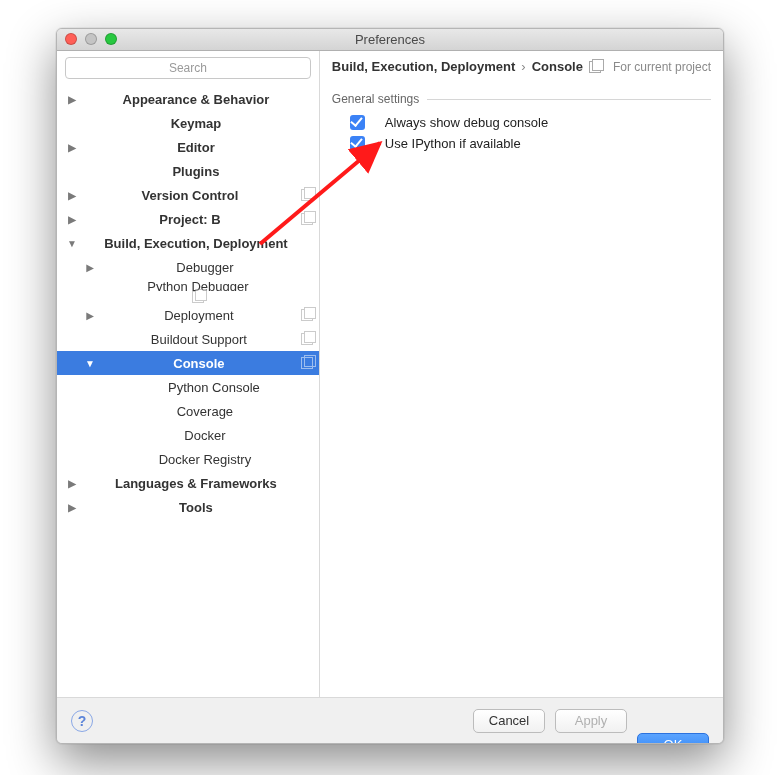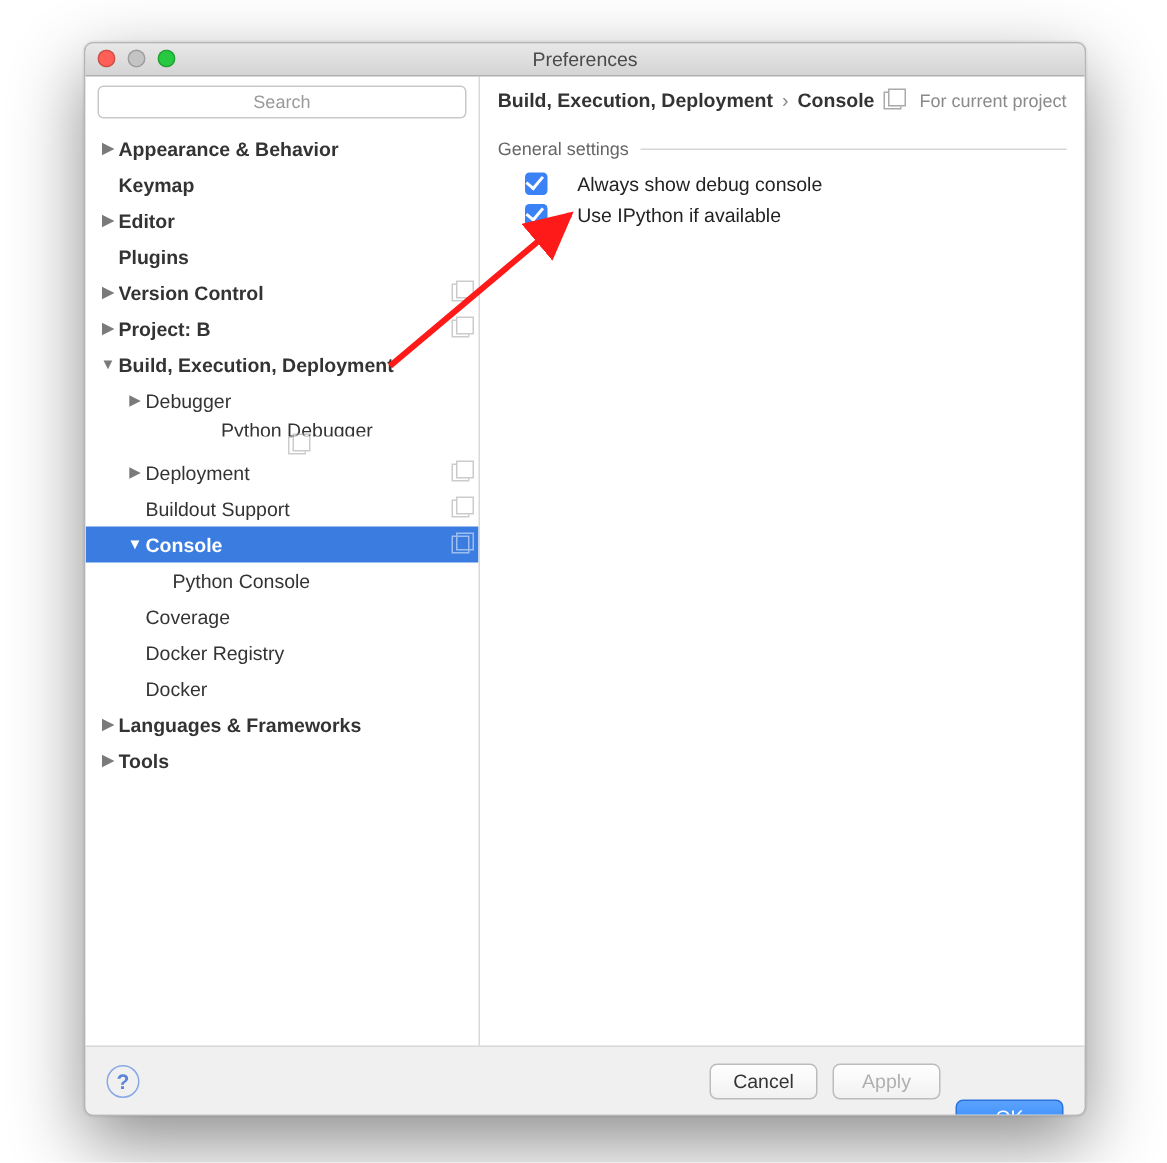--- a/index.html
+++ b/index.html
@@ -77,21 +77,21 @@
   }
   .node.bold { font-weight: 600; }
   .node .arrow {
     width: 14px; text-align:center; color:#7a7a7a; font-size:10px;
   }
   .node.selected {
     background: #3b7ce0;
     color: #fff;
   }
   .node.selected .arrow { color: #fff; }
-  .node .label { flex:1; overflow:hidden; text-overflow:ellipsis; }
+  .node .label { flex:1; overflow:hidden; text-overflow:ellipsis;text-align:center; }
   .node .copy-icon {
     width:12px; height:12px; opacity:0.5;
     border:1px solid #999; position:relative;
   }
   .node .copy-icon::after{
     content:""; position:absolute; left:2px; top:-3px; width:10px; height:10px;
     border:1px solid #999; background:#fff;
   }
   .node.selected .copy-icon, .node.selected .copy-icon::after{ border-color:#fff; background:transparent;}
   .main {
@@ -240,25 +240,25 @@
           <div class="node" style="padding-left: 44px;">
             <span class="arrow"></span>
             <span class="label">Python Console</span>
           </div>
           <div class="node" style="padding-left: 26px;">
             <span class="arrow"></span>
             <span class="label">Coverage</span>
           </div>
           <div class="node" style="padding-left: 26px;">
             <span class="arrow"></span>
+            <span class="label">Docker</span>
+          </div>
+          <div class="node" style="padding-left: 26px;">
+            <span class="arrow"></span>
             <span class="label">Docker Registry</span>
-          </div>
-          <div class="node" style="padding-left: 26px;">
-            <span class="arrow"></span>
-            <span class="label">Docker</span>
           </div>
           <div class="node bold" style="padding-left: 8px;">
             <span class="arrow">▶</span>
             <span class="label">Languages &amp; Frameworks</span>
           </div>
           <div class="node bold" style="padding-left: 8px;">
             <span class="arrow">▶</span>
             <span class="label">Tools</span>
           </div>
         </div>

